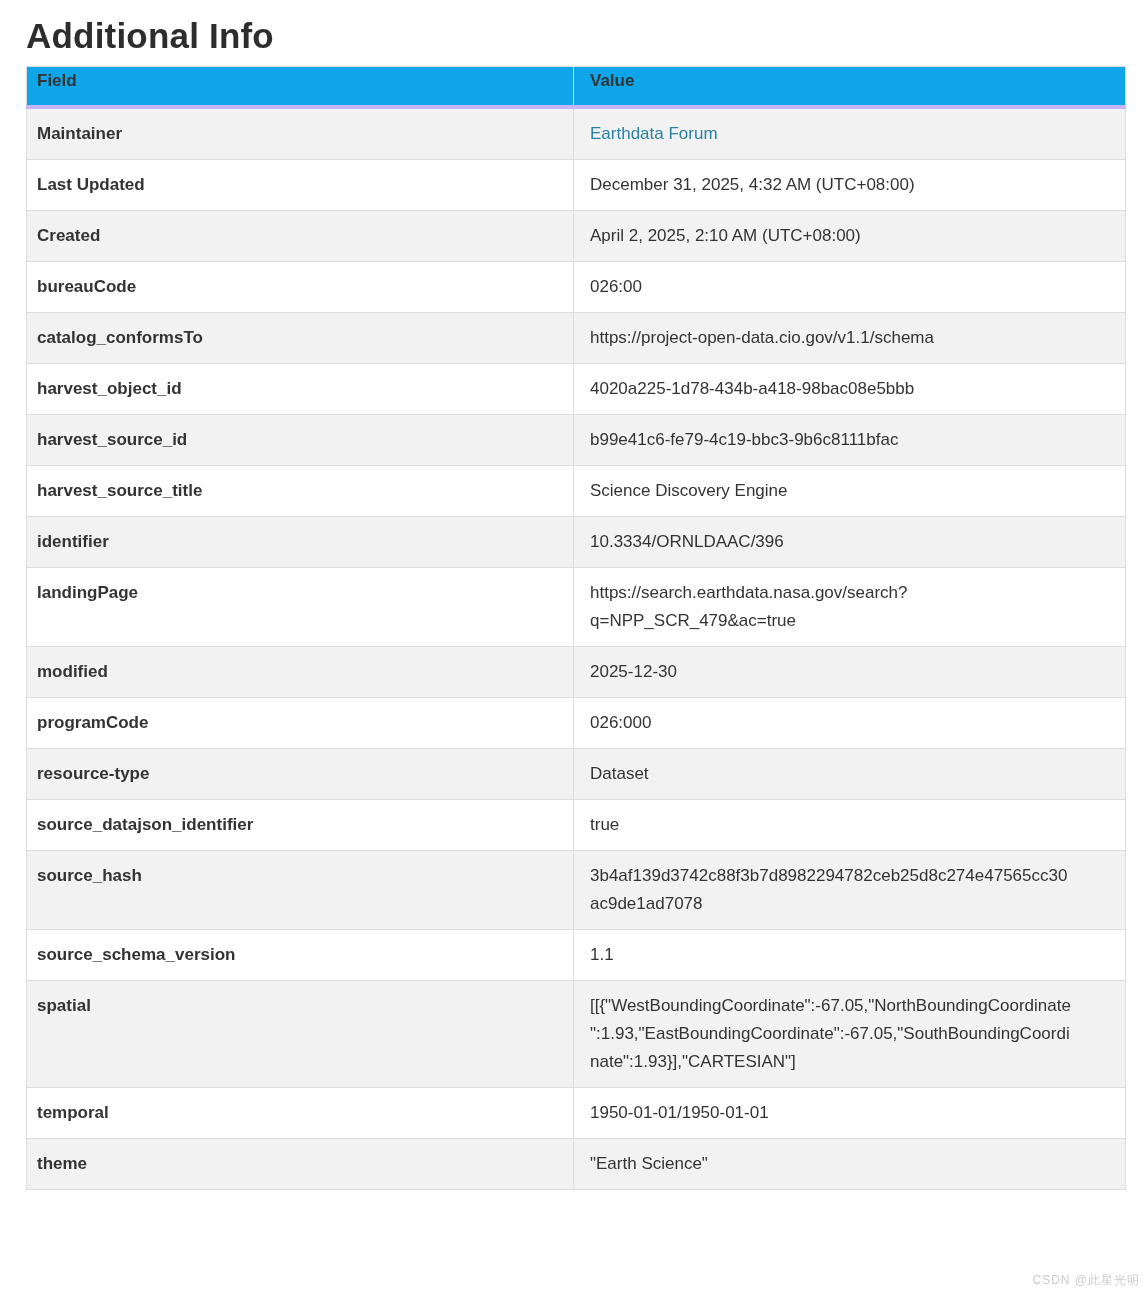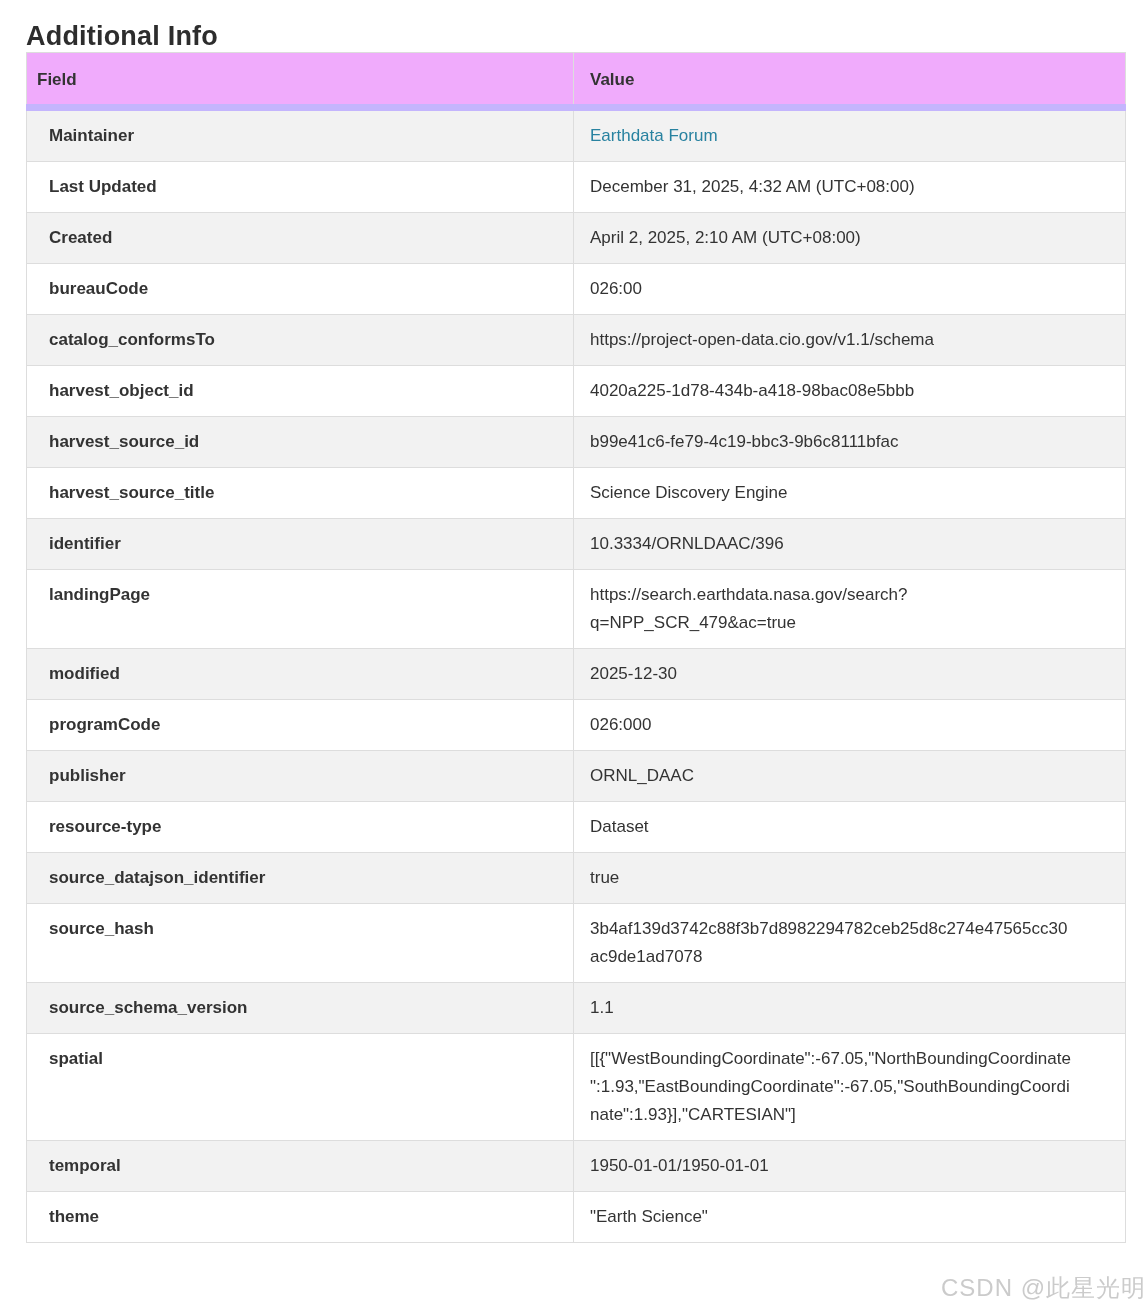--- a/index.html
+++ b/index.html
@@ -9,54 +9,54 @@
     color: #333333;
   }
   body {
     width: 1148px;
     height: 1308px;
     position: relative;
     overflow: hidden;
     padding: 21px 23px 0 26px;
   }
   .page-title {
-    font-size: 27px;
+    font-size: 35px;
     font-weight: 700;
     color: #2d2d2d;
     line-height: 30px;
-    margin-bottom: 1px;
+    margin-bottom: 15px;
     letter-spacing: 0.2px;
   }
   table.info-table {
     width: 1099px;
     border-collapse: collapse;
     table-layout: fixed;
     font-size: 17px;
   }
   table.info-table th,
   table.info-table td {
     border: 1px solid #dddddd;
     vertical-align: top;
     line-height: 28px;
     text-align: left;
   }
   table.info-table thead th {
-    background: #f0abfc;
+    background: #0ea5e9;
     font-weight: 700;
-    border-bottom: 7px solid #c4b5fd;
-    padding: 13px 10px 10px 10px;
+    border-bottom: 4px solid #c4b5fd;
+    padding: 0 10px 10px 10px;
   }
   table.info-table thead th.col-value {
     padding-left: 16px;
   }
   table.info-table col.col-field { width: 547px; }
   table.info-table col.col-value { width: 552px; }
   table.info-table tbody th {
     font-weight: 700;
-    padding: 11px 22px;
+    padding: 11px 10px;
   }
   table.info-table tbody td {
     font-weight: 400;
     padding: 11px 16px;
     white-space: pre-wrap;
     overflow-wrap: anywhere;
     word-break: break-word;
   }
   table.info-table tbody tr:nth-child(odd) th,
   table.info-table tbody tr:nth-child(odd) td {
@@ -67,22 +67,22 @@
     background: #ffffff;
   }
   a.cell-link {
     color: #2882a0;
     text-decoration: none;
     cursor: pointer;
   }
   .watermark {
     position: absolute;
     top: 1272px;
-    right: 2px;
-    font-size: 24px;
+    right: 8px;
+    font-size: 12px;
     color: #cbcbcb;
     letter-spacing: 1px;
     white-space: nowrap;
   }
 </style>
 </head>
 <body>
 
 <h1 class="page-title">Additional Info</h1>
 
@@ -141,24 +141,20 @@
       </tr>
       <tr>
         <th>modified</th>
         <td>2025-12-30</td>
       </tr>
       <tr>
         <th>programCode</th>
         <td>026:000</td>
       </tr>
       <tr>
-        <th>publisher</th>
-        <td>ORNL_DAAC</td>
-      </tr>
-      <tr>
         <th>resource-type</th>
         <td>Dataset</td>
       </tr>
       <tr>
         <th>source_datajson_identifier</th>
         <td>true</td>
       </tr>
       <tr>
         <th>source_hash</th>
         <td>3b4af139d3742c88f3b7d8982294782ceb25d8c274e47565cc30

